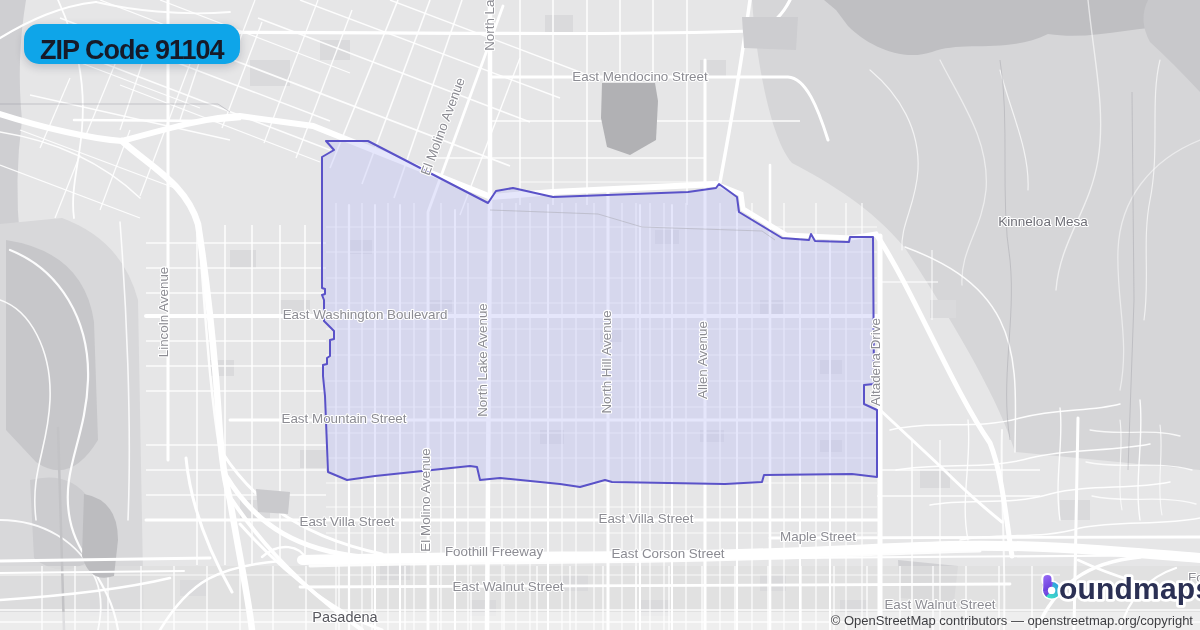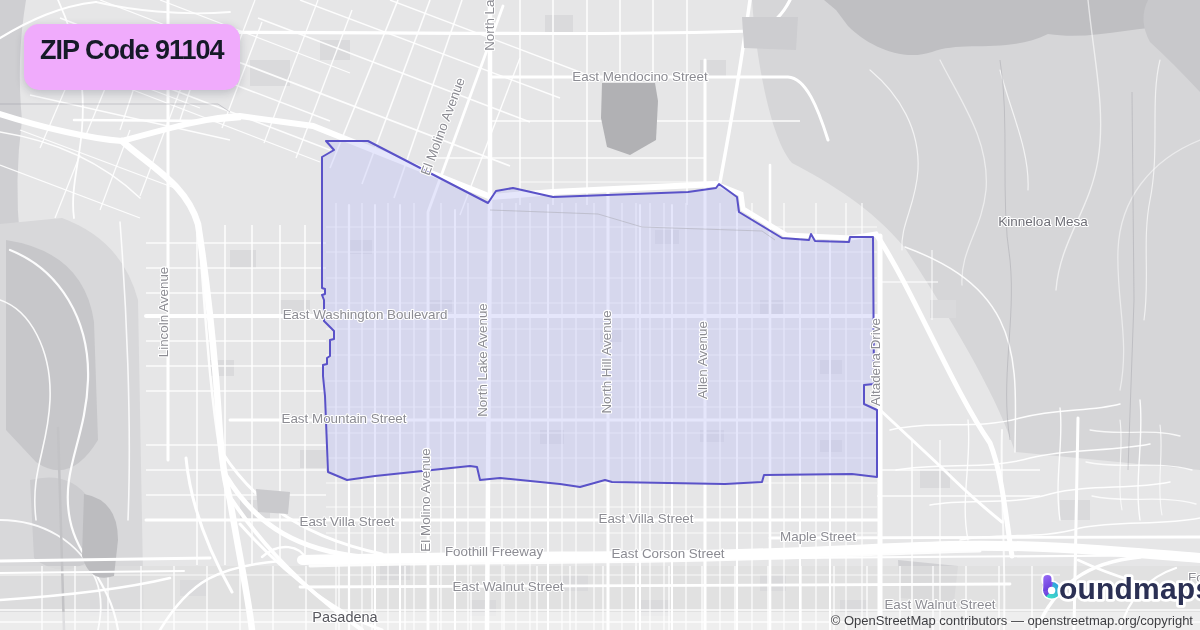--- a/index.html
+++ b/index.html
@@ -1,21 +1,21 @@
 <!DOCTYPE html>
 <html lang="en"><head>
 <meta charset="utf-8">
 <title>ZIP Code 91104</title>
 <style>
   html,body { margin:0; padding:0; }
   body { width:1200px; height:630px; overflow:hidden; font-family:"Liberation Sans", sans-serif; }
   .wrap { position:relative; width:1200px; height:630px; overflow:hidden; background:#e6e6e7; }
   svg.map { position:absolute; left:0; top:0; display:block; font-family:"Liberation Sans", sans-serif; }
-  .badge { position:absolute; left:24px; top:24px; height:66px; line-height:53px;
-           background:#f0abfc; border-radius:15px; padding:0 16px;
+  .badge { position:absolute; left:24px; top:24px; height:40px; line-height:53px;
+           background:#0ea5e9; border-radius:15px; padding:0 16px;
            box-shadow:0 3px 10px rgba(20,24,48,0.20);
            font-size:27px; font-weight:bold; color:#161a28; letter-spacing:-1.0px; }
   .logo { position:absolute; left:1040px; top:570px; width:178px; height:42px; }
 </style>
 </head>
 <body>
 <div class="wrap">
 <svg class="map" width="1200" height="630" viewBox="0 0 1200 630">
 
 <rect width="1200" height="630" fill="#e6e6e7"></rect>

